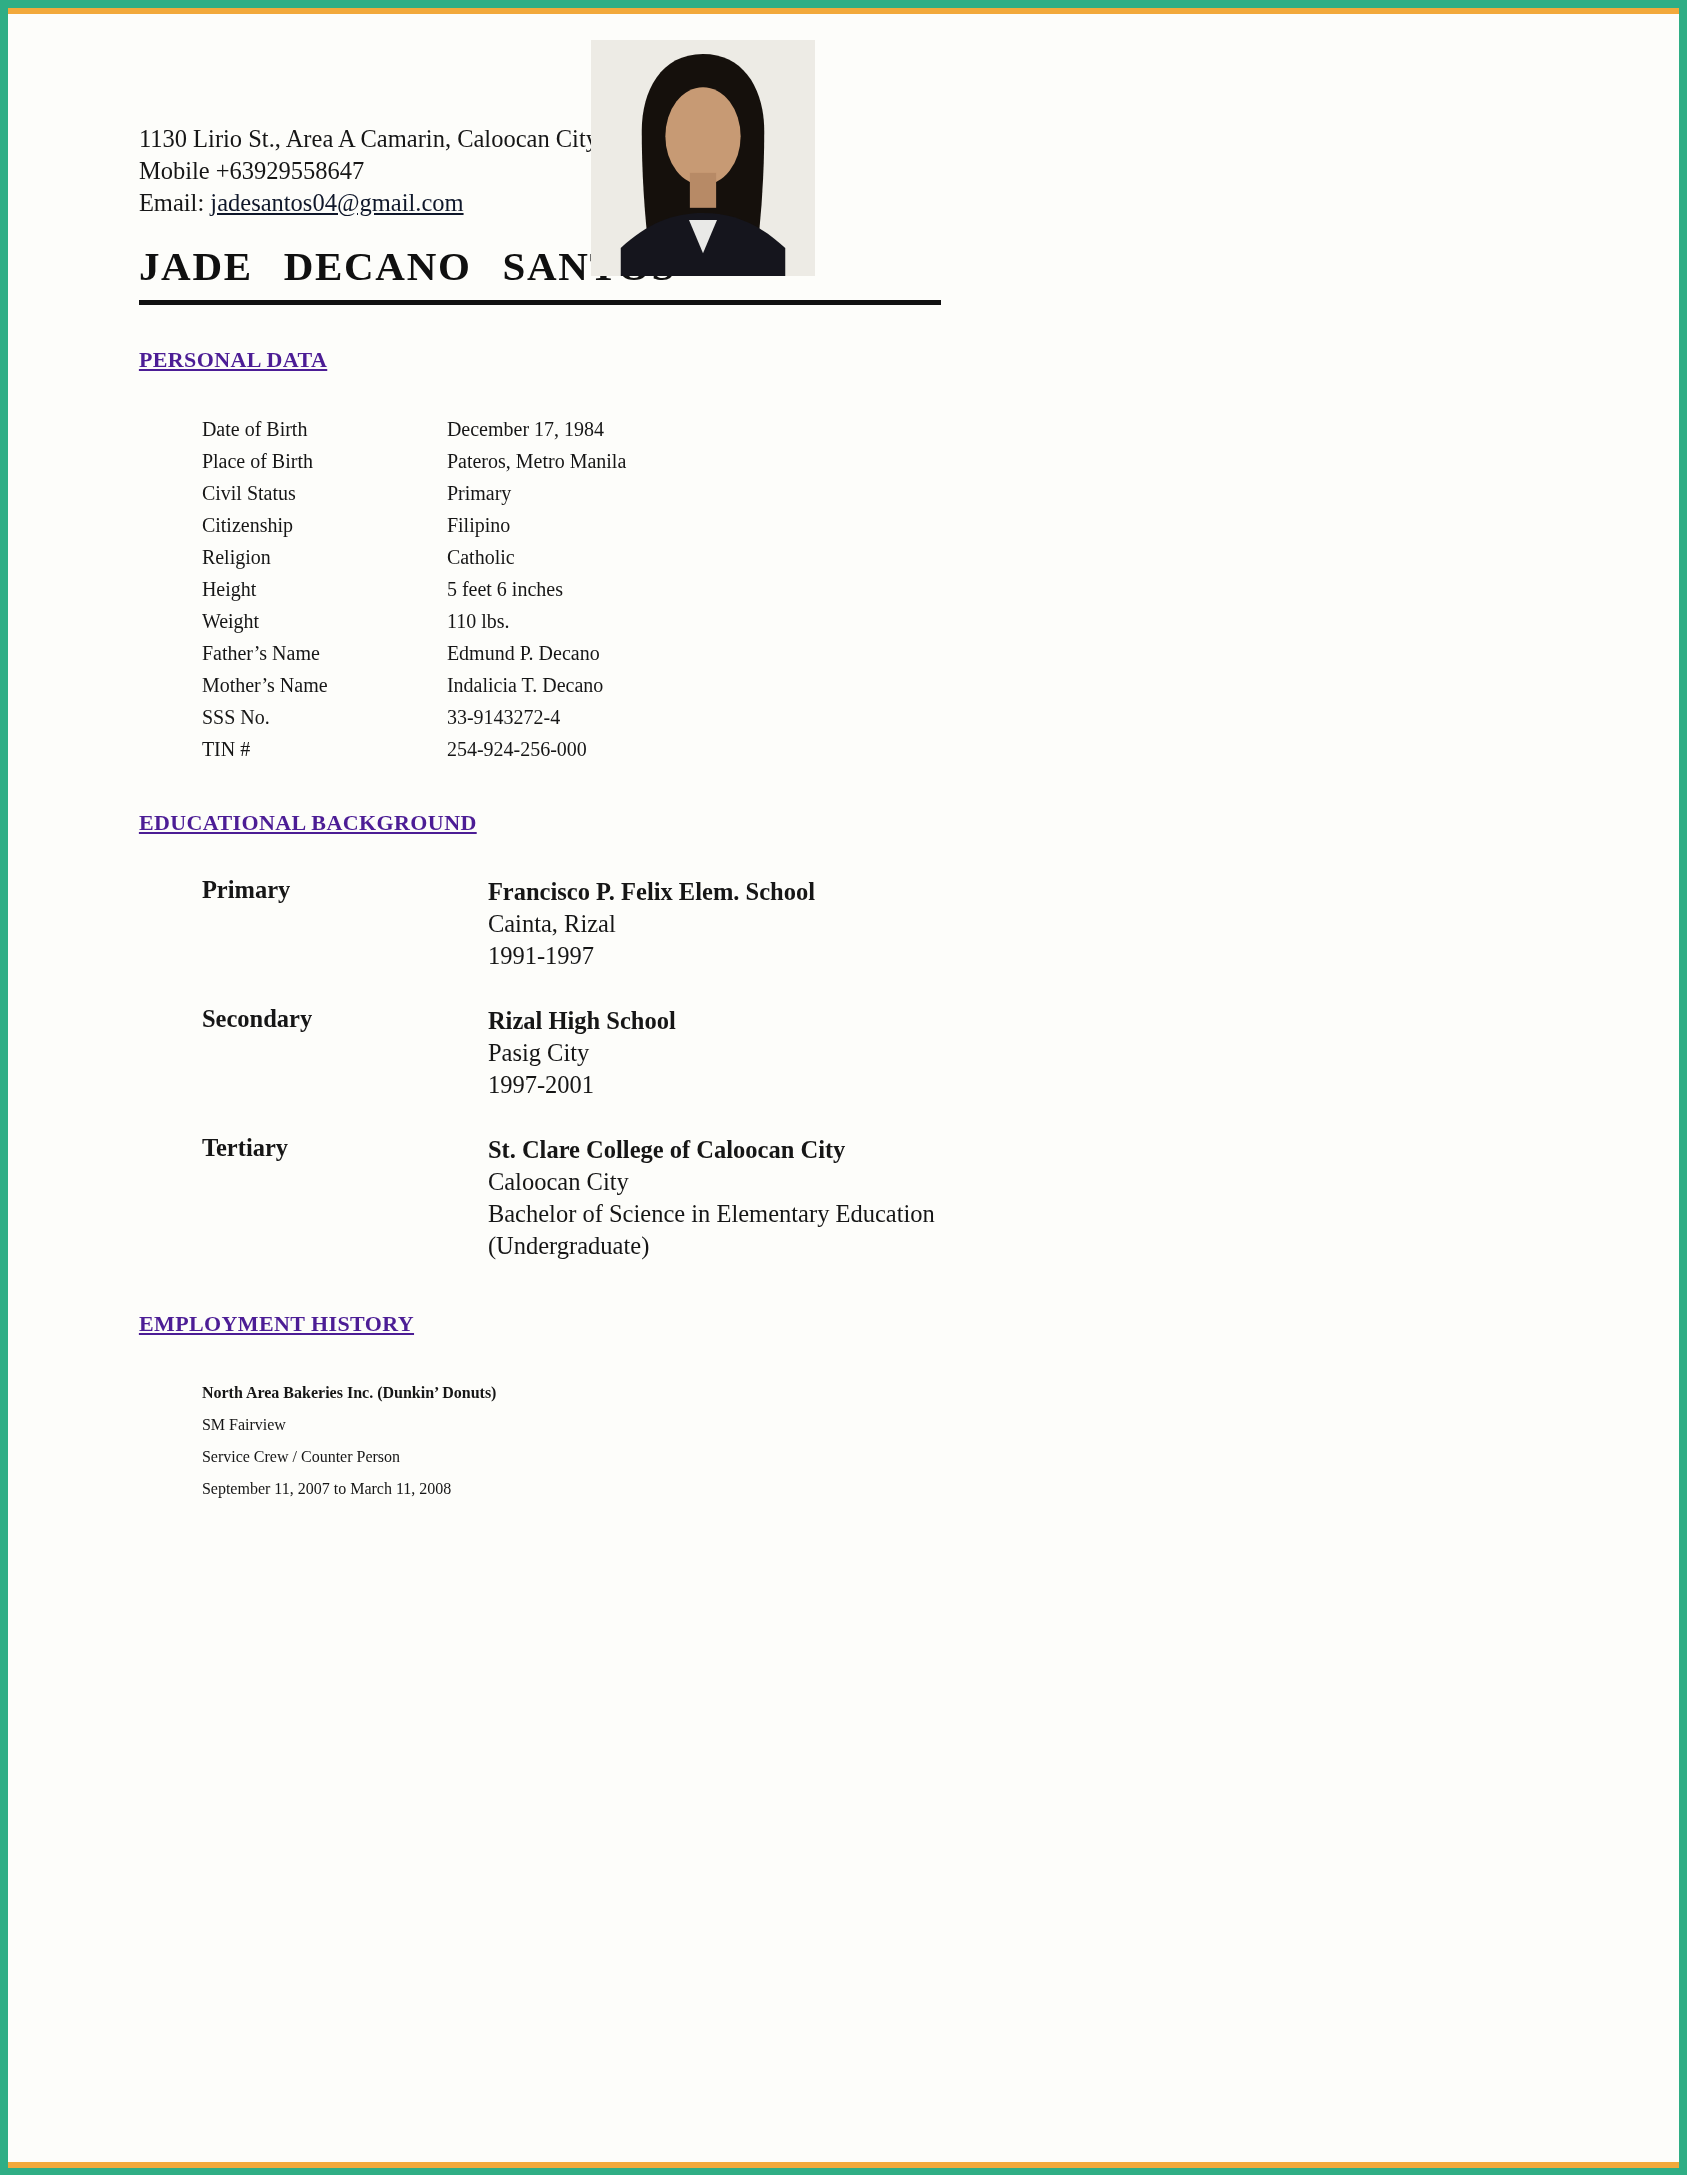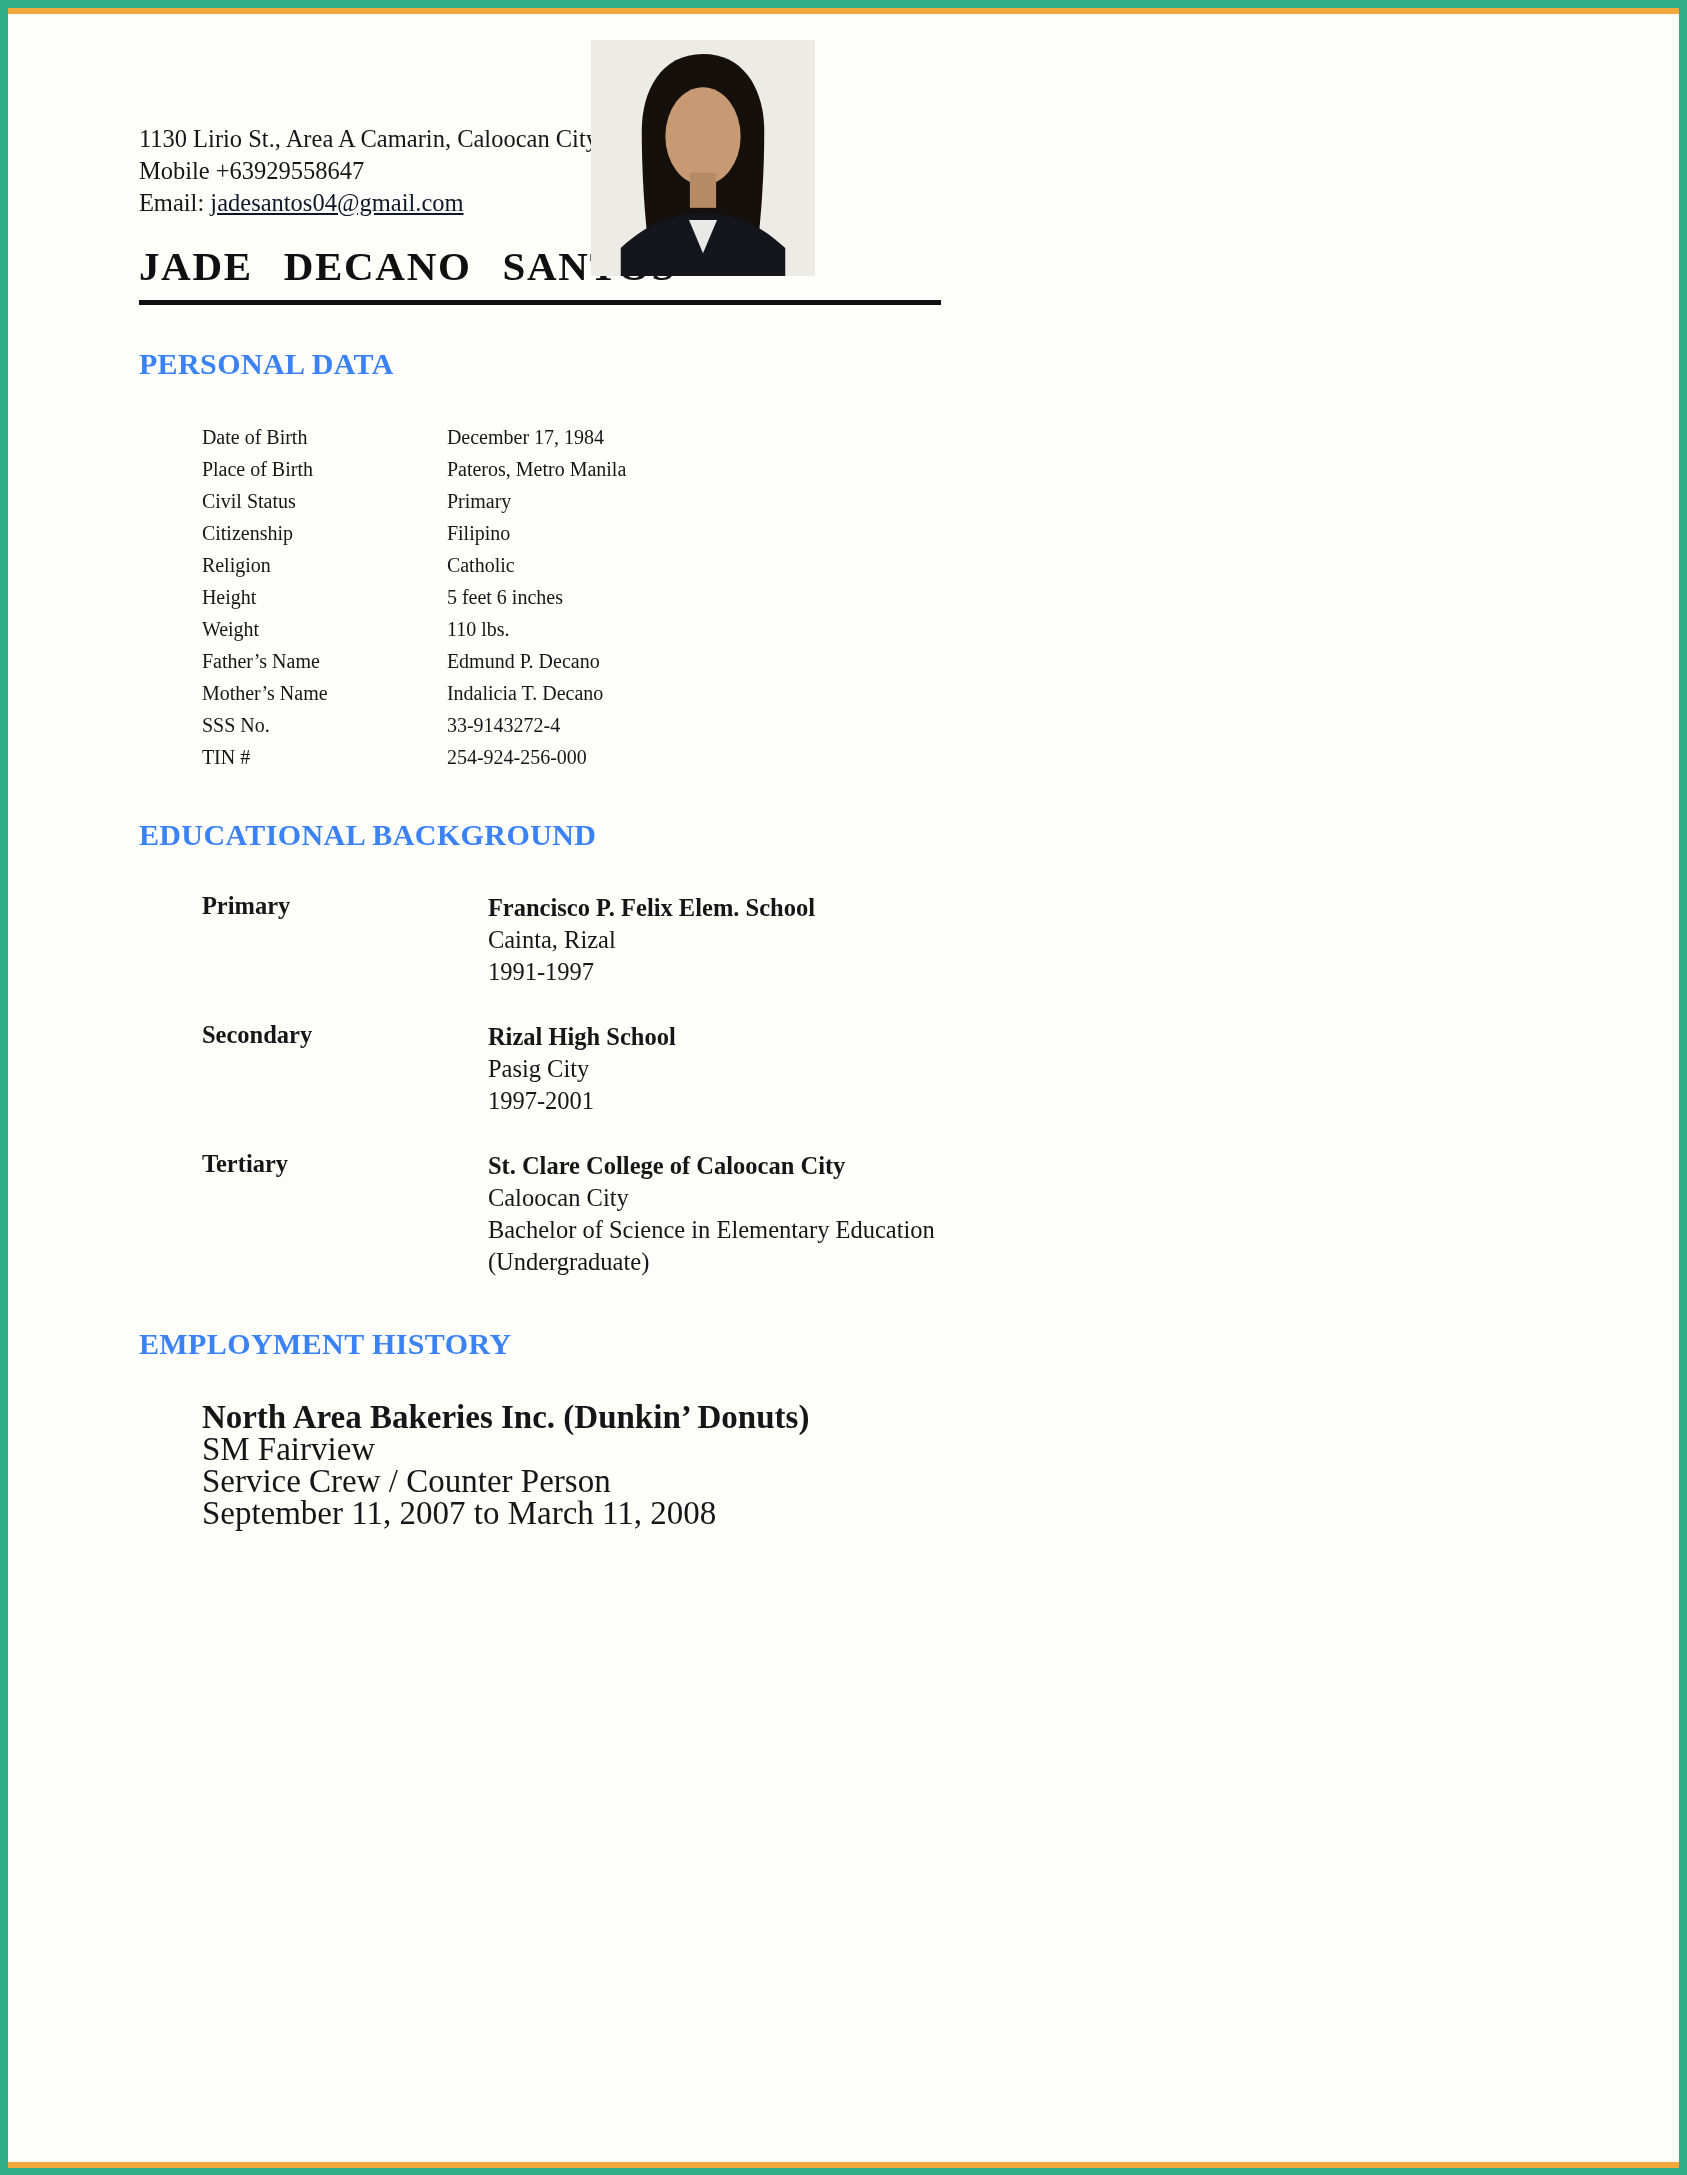--- a/index.html
+++ b/index.html
@@ -67,43 +67,44 @@
     left: 583px; 
     width: 224px;
     height: 236px;
     background: #efede8;
     box-shadow: 0 0 0 0.9px #d8d5cе;
   }
   .photo svg { display: block; width: 100%; height: 100%; }
 
   
   .section-heading {
-    font-size: 30px;
+    font-size: 22px;
     font-weight: bold;
+    text-decoration: underline;
     letter-spacing: 0.4px;
-    color: #3b82f6;
+    color: #4c1d95;
   }
 
   .personal-heading   { margin-top: 42px; }
   .education-heading  { margin-top: 45px; }
   .employment-heading { margin-top: 49px; }
 
   .pd-table { margin-top: 40px; margin-left: 63px; font-size: 20px; }
   .pd-row   { display: flex; line-height: 32px; }
   .pd-label { width: 245px; flex: 0 0 245px; }
   .pd-value { flex: 1; }
 
   .edu-list { margin-top: 40px; margin-left: 63px; font-size: 24.5px; }
   .edu-entry { display: flex; margin-bottom: 33px; gap: 41px; }
   .edu-entry:last-child { margin-bottom: 0; }
   .edu-level { width: 245px; flex: 0 0 245px; font-weight: bold; }
   .edu-lines { flex: 1; line-height: 32px; }
   .edu-line-first { font-weight: bold; }
 
-  .emp-block { margin-top: 40px; margin-left: 63px; font-size: 33px; line-height: 32px; }
+  .emp-block { margin-top: 40px; margin-left: 63px; font-size: 16px; line-height: 32px; }
   .emp-title { font-weight: bold; }
 </style>
 </head>
 <body>
 
 <div class="sheet">
   <div class="frame-inner">
     <div class="page">
 
       <div class="contact">

